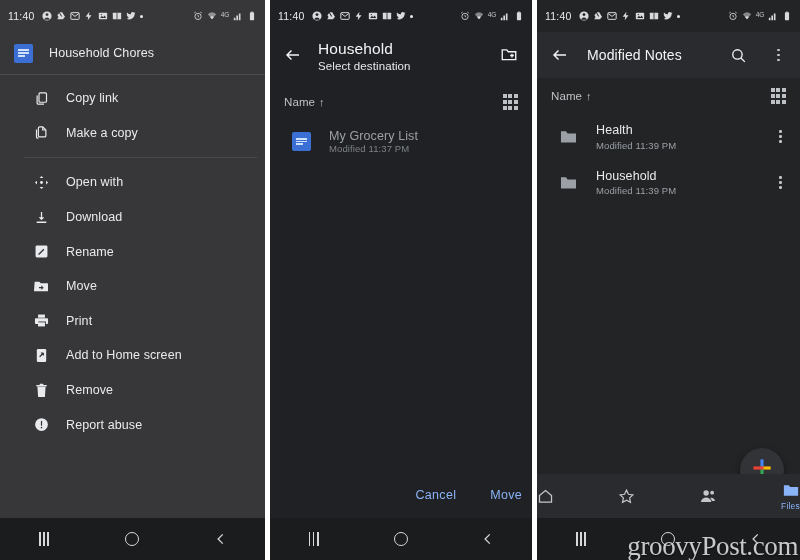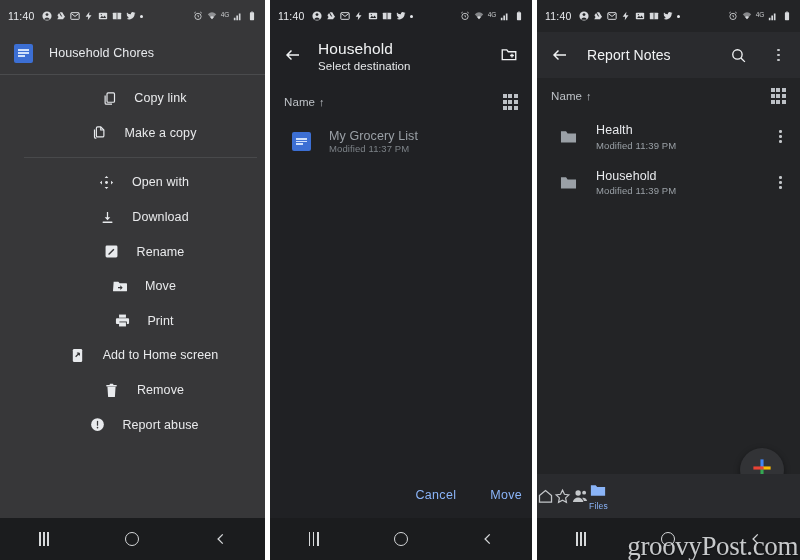--- a/index.html
+++ b/index.html
@@ -54,23 +54,22 @@
     display: flex; align-items: center;
     padding: 0 0 0 14px;
     gap: 16px;
   }
   .p1-head-title { font-size: 12.5px; color: #e8eaed; letter-spacing: .1px; }
   .p1-sep { height: 1px; background: #4a4b4d; margin: 0 0 0 0; }
   .menu { padding-top: 6px; }
   .menu-item {
     height: 34.6px;
     display: flex; align-items: center;
-    padding-left: 22px;
+    padding-left: 32px;
     gap: 16px;
-    justify-content: center;
   }
   .menu-item .mi-icon { width: 18px; height: 18px; display: flex; align-items: center; justify-content: center; color: #e8eaed; }
   .menu-item .mi-label { font-size: 12.5px; color: #e9eaec; letter-spacing: .1px; }
   .menu-divider { height: 1px; background: #48494b; margin: 7px 8px 7px 24px; }
 
   
   .navbar {
     position: absolute; left: 0; bottom: 0;
     width: 100%; height: 42px;
     background: #1b1c1e;
@@ -150,21 +149,21 @@
     position: absolute; left: 10px; right: 10px; bottom: 92px;
     background: #f1f3f4; border-radius: 3px;
     height: 32px; display: flex; align-items: center;
     padding: 0 14px;
   }
   .snackbar .sn-text { font-size: 10.5px; color: #26282b; flex: 1; letter-spacing: .1px; }
   .snackbar .sn-action { font-size: 11.5px; color: #1a73e8; letter-spacing: .3px; }
   .bottomnav {
     position: absolute; left: 0; bottom: 42px; width: 100%;
     height: 44px; background: #2a2b2e;
-    display: flex; align-items: center; justify-content: flex-start;
+    display: flex; align-items: center; justify-content: space-between;
   }
   .bn-item { display: flex; flex-direction: column; align-items: center; gap: 2px; color: #c4c7ca; }
   .bn-item .bn-label { font-size: 8.5px; letter-spacing: .2px; }
   .bn-item.active { color: #8ab4f8; }
 
   
   .watermark {
     position: absolute; right: 2px; bottom: -2px;
     font-family: "Liberation Serif", serif;
     font-size: 27px; color: #dfe1e3; opacity: .88;
@@ -635,21 +634,21 @@
           </span>
       </span>
     </div>
 
     <div class="p3-head">
       <span class="ico">
         <svg width="18" height="18" viewBox="0 0 24 24" fill="none" stroke="#f1f3f4" stroke-width="1.9">
             <path d="M20 12H4M10 6l-6 6 6 6"></path>
           </svg>
       </span>
-      <span class="p3-title">Report Notes</span>
+      <span class="p3-title">Modified Notes</span>
       <span class="ico" style="margin-right:6px">
         <svg width="17" height="17" viewBox="0 0 24 24" fill="none" stroke="#f1f3f4" stroke-width="1.9">
             <circle cx="10.5" cy="10.5" r="6.6"></circle>
             <path d="M15.4 15.4L21 21"></path>
           </svg>
       </span>
       <span class="kebab">
           <i></i>
           <i></i>
           <i></i>

